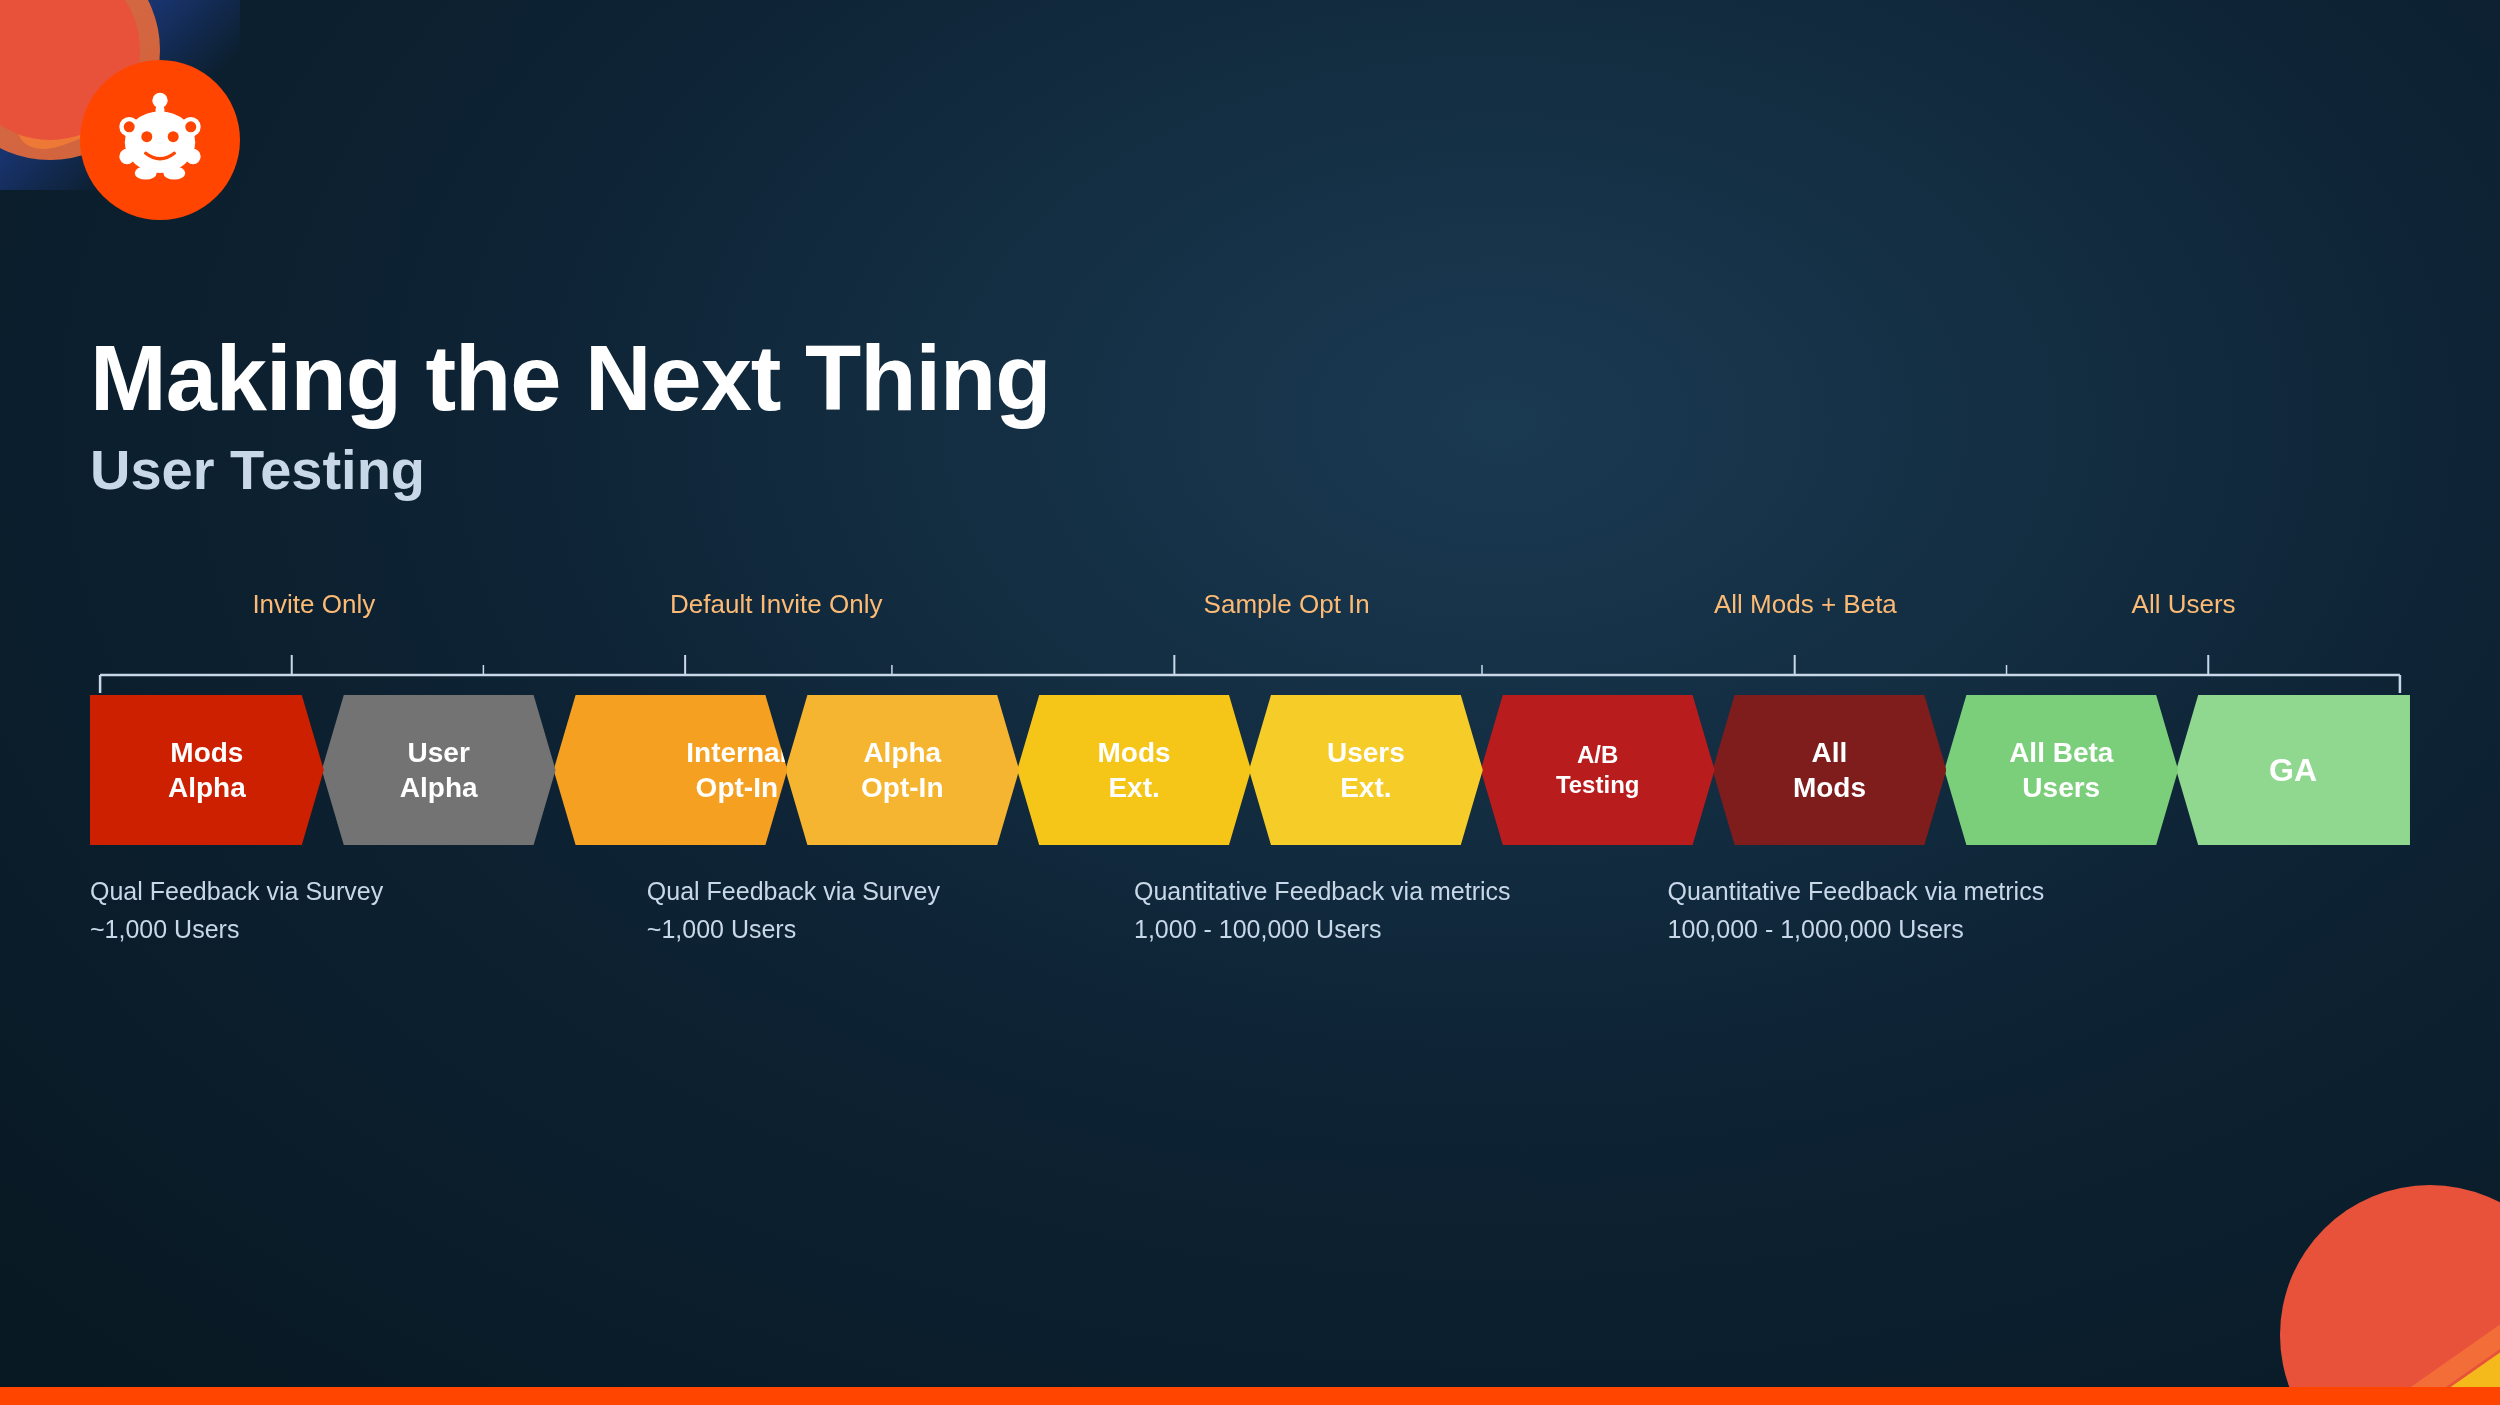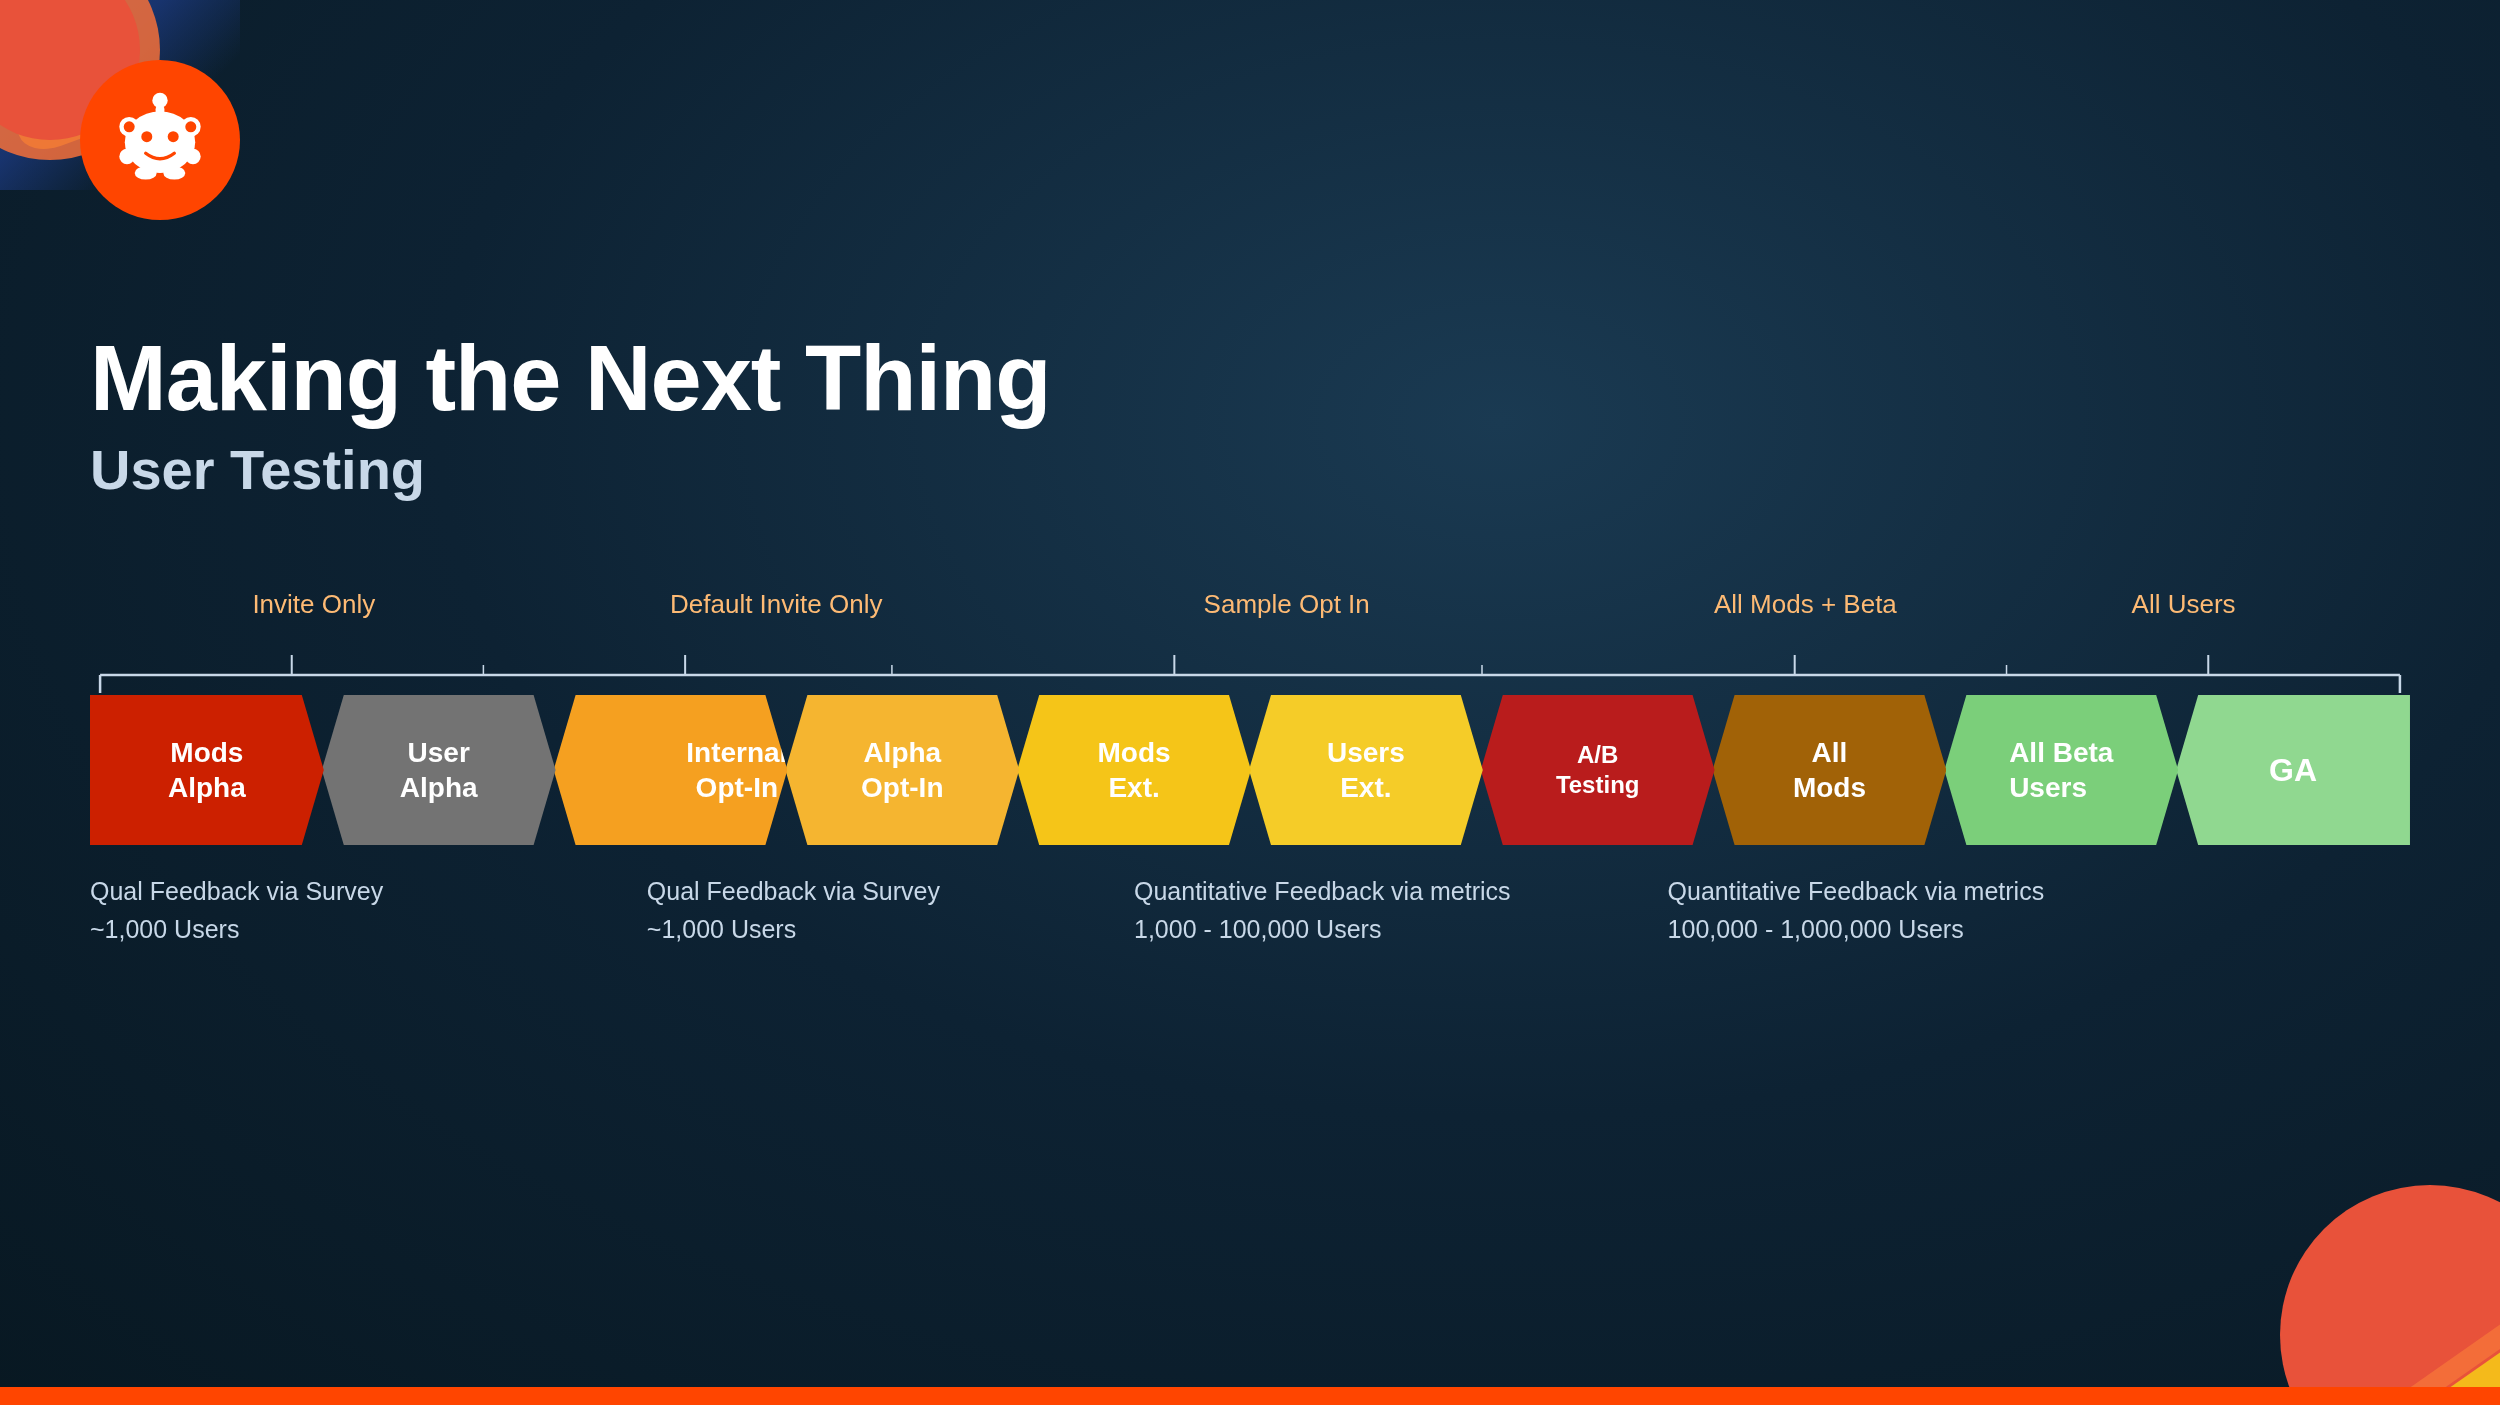--- a/index.html
+++ b/index.html
@@ -307,33 +307,33 @@
       background:#b91c1c;
       clip-path: polygon(22px 0, calc(100% - 22px) 0, 100% 50%, calc(100% - 22px) 100%, 22px 100%, 0 50%);
       font-size:24px; font-weight:800; color:white; text-align:center; line-height:1.25;
       margin-left:-10px; z-index:4;
     ">
       <span>A/B<br>Testing</span>
     </div>
 
     <div style="
       flex:1; position:relative; display:flex; align-items:center; justify-content:center;
-      background:#a16207;
+      background:#7f1d1d;
       clip-path: polygon(22px 0, calc(100% - 22px) 0, 100% 50%, calc(100% - 22px) 100%, 22px 100%, 0 50%);
       font-size:28px; font-weight:800; color:white; text-align:center; line-height:1.25;
       margin-left:-10px; z-index:3;
     ">
       <span>All<br>Mods</span>
     </div>
 
     <div style="
       flex:1; position:relative; display:flex; align-items:center; justify-content:center;
       background:#7bcf7a;
       clip-path: polygon(22px 0, calc(100% - 22px) 0, 100% 50%, calc(100% - 22px) 100%, 22px 100%, 0 50%);
-      font-size:28px; font-weight:800; color:white; text-align:left; line-height:1.25;
+      font-size:28px; font-weight:800; color:white; text-align:center; line-height:1.25;
       margin-left:-10px; z-index:2;
     ">
       <span>All Beta<br>Users</span>
     </div>
 
     <div style="
       flex:1; position:relative; display:flex; align-items:center; justify-content:center;
       background:#90d890;
       clip-path: polygon(22px 0, 100% 0, 100% 100%, 22px 100%, 0 50%);
       font-size:32px; font-weight:800; color:white; text-align:center; line-height:1.25;

